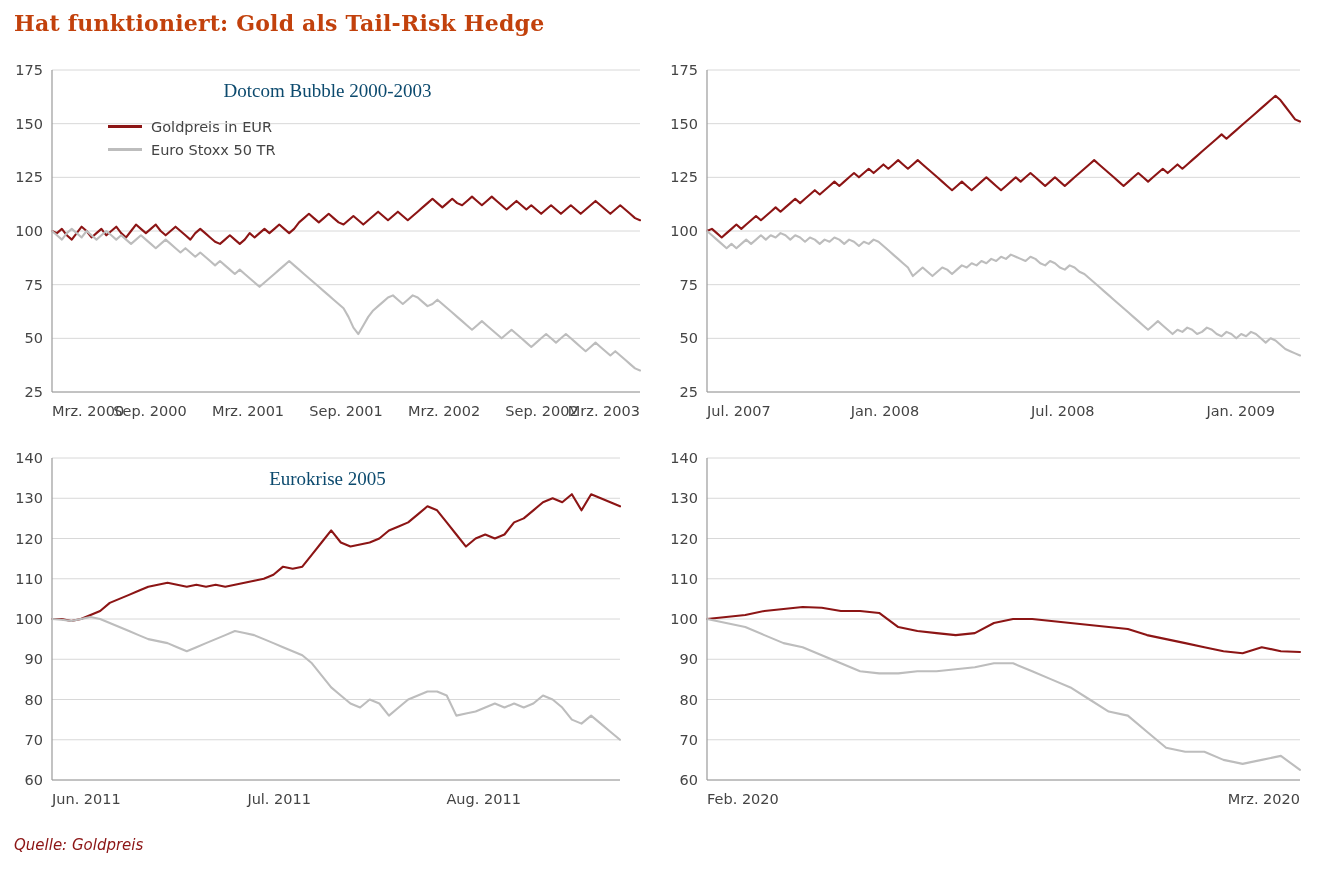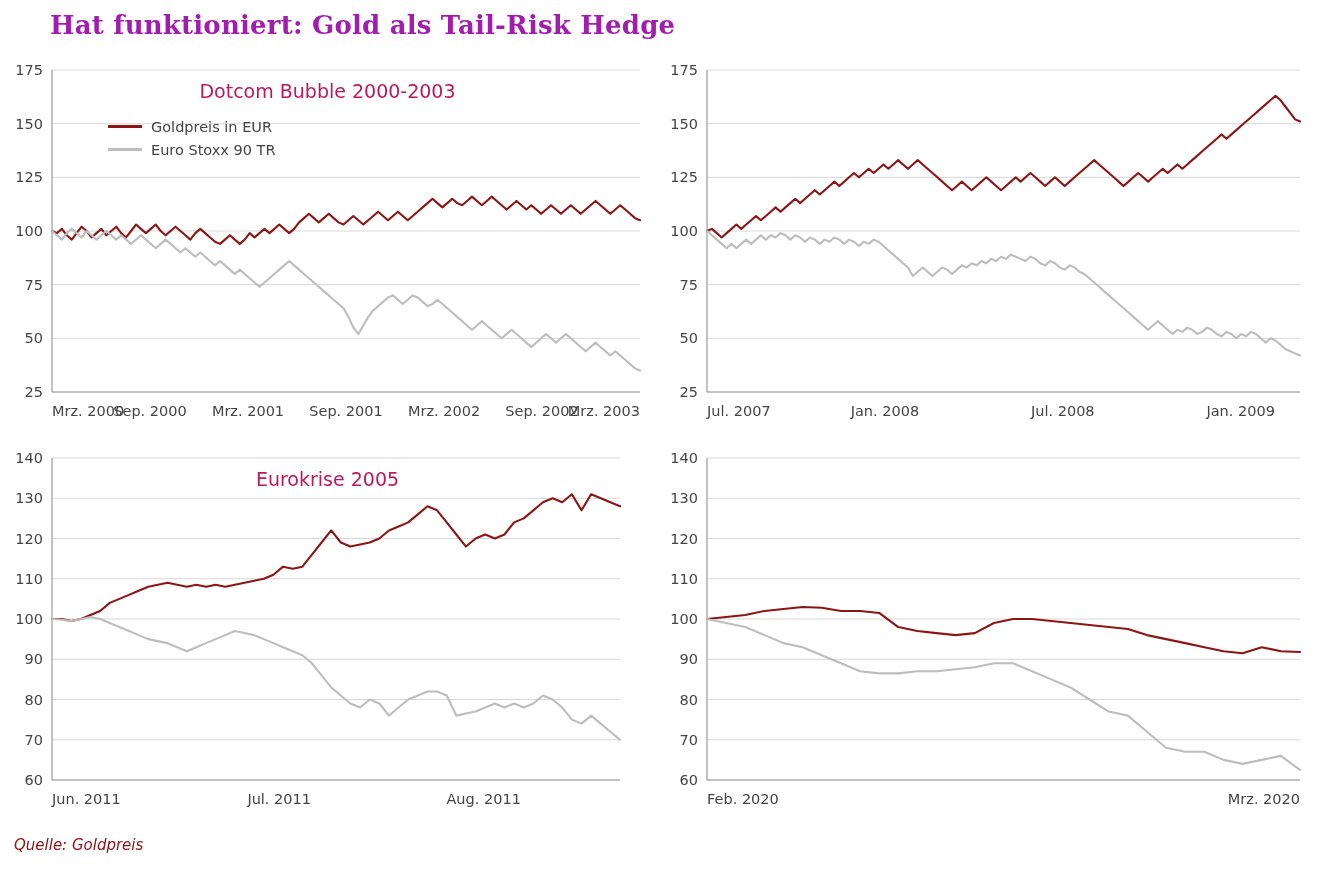--- a/index.html
+++ b/index.html
@@ -11,27 +11,26 @@
     width: 1327px;
     height: 876px;
     font-family: "DejaVu Sans", "Liberation Sans", sans-serif;
     color: #4a4a4a;
     position: relative;
     overflow: hidden;
   }
   #page-title {
     font-family: "DejaVu Serif", "Liberation Serif", serif;
     font-weight: bold;
-    font-size: 26px;
-    color: #a21caf;
+    font-size: 22px;
+    color: #c2410c;
     position: absolute;
     left: 14px;
     top: 10px;
     letter-spacing: 0.2px;
-    margin-left: 36px;
   }
   .grid {
     position: absolute;
     left: 0;
     top: 56px;
     width: 1327px;
     height: 760px;
   }
   .panel {
     position: absolute;
@@ -39,24 +38,25 @@
   .panel-tl { left: 0px;   top: 0px;   width: 655px; height: 372px; }
   .panel-tr { left: 655px; top: 0px;   width: 660px; height: 372px; }
   .panel-bl { left: 0px;   top: 388px; width: 655px; height: 372px; }
   .panel-br { left: 655px; top: 388px; width: 660px; height: 372px; }
 
   .chart-title {
     position: absolute;
     width: 100%;
     text-align: center;
     font-size: 19px;
-    color: #be185d;
+    color: #0c4a6e;
     top: 24px;
     left: 0;
     pointer-events: none;
+    font-family: Liberation Serif, serif;
   }
   .plot-svg {
     display: block;
   }
   .axis-label {
     font-size: 14.5px;
     fill: #444444;
     font-family: "DejaVu Sans", "Liberation Sans", sans-serif;
   }
   .ytick {
@@ -154,21 +154,21 @@
         <path d="M52.00,175.00 L56.94,177.15 L61.88,172.85 L66.82,179.29 L71.76,183.59 L76.71,177.15 L81.65,170.71 L86.59,175.00 L91.53,181.44 L96.47,177.15 L101.41,172.85 L106.35,179.29 L111.29,175.00 L116.24,170.71 L121.18,177.15 L126.12,181.44 L131.06,175.00 L136.00,168.56 L140.94,172.85 L145.88,177.15 L150.82,172.85 L155.76,168.56 L160.71,175.00 L165.65,179.29 L170.59,175.00 L175.53,170.71 L180.47,175.00 L185.41,179.29 L190.35,183.59 L195.29,177.15 L200.24,172.85 L205.18,177.15 L210.12,181.44 L215.06,185.73 L220.00,187.88 L224.94,183.59 L229.88,179.29 L234.82,183.59 L239.76,187.88 L244.71,183.59 L249.65,177.15 L254.59,181.44 L259.53,177.15 L264.47,172.85 L269.41,177.15 L274.35,172.85 L279.29,168.56 L284.24,172.85 L289.18,177.15 L294.12,172.85 L299.06,166.41 L304.00,162.12 L308.94,157.83 L313.88,162.12 L318.82,166.41 L323.76,162.12 L328.71,157.83 L333.65,162.12 L338.59,166.41 L343.53,168.56 L348.47,164.27 L353.41,159.97 L358.35,164.27 L363.29,168.56 L368.24,164.27 L373.18,159.97 L378.12,155.68 L383.06,159.97 L388.00,164.27 L392.94,159.97 L397.88,155.68 L402.82,159.97 L407.76,164.27 L412.71,159.97 L417.65,155.68 L422.59,151.39 L427.53,147.09 L432.47,142.80 L437.41,147.09 L442.35,151.39 L447.29,147.09 L452.24,142.80 L457.18,147.09 L462.12,149.24 L467.06,144.95 L472.00,140.65 L476.94,144.95 L481.88,149.24 L486.82,144.95 L491.76,140.65 L496.71,144.95 L501.65,149.24 L506.59,153.53 L511.53,149.24 L516.47,144.95 L521.41,149.24 L526.35,153.53 L531.29,149.24 L536.24,153.53 L541.18,157.83 L546.12,153.53 L551.06,149.24 L556.00,153.53 L560.94,157.83 L565.88,153.53 L570.82,149.24 L575.76,153.53 L580.71,157.83 L585.65,153.53 L590.59,149.24 L595.53,144.95 L600.47,149.24 L605.41,153.53 L610.35,157.83 L615.29,153.53 L620.24,149.24 L625.18,153.53 L630.12,157.83 L635.06,162.12 L640.00,164.27" class="series-gold"></path>
         <path d="M52.00,175.00 L56.94,179.29 L61.88,183.59 L66.82,177.15 L71.76,172.85 L76.71,177.15 L81.65,181.44 L86.59,175.00 L91.53,179.29 L96.47,183.59 L101.41,179.29 L106.35,175.00 L111.29,179.29 L116.24,183.59 L121.18,179.29 L126.12,183.59 L131.06,187.88 L136.00,183.59 L140.94,179.29 L145.88,183.59 L150.82,187.88 L155.76,192.17 L160.71,187.88 L165.65,183.59 L170.59,187.88 L175.53,192.17 L180.47,196.47 L185.41,192.17 L190.35,196.47 L195.29,200.76 L200.24,196.47 L205.18,200.76 L210.12,205.05 L215.06,209.35 L220.00,205.05 L224.94,209.35 L229.88,213.64 L234.82,217.93 L239.76,213.64 L244.71,217.93 L249.65,222.23 L254.59,226.52 L259.53,230.81 L264.47,226.52 L269.41,222.23 L274.35,217.93 L279.29,213.64 L284.24,209.35 L289.18,205.05 L294.12,209.35 L299.06,213.64 L304.00,217.93 L308.94,222.23 L313.88,226.52 L318.82,230.81 L323.76,235.11 L328.71,239.40 L333.65,243.69 L338.59,247.99 L343.53,252.28 L348.47,260.87 L353.41,271.60 L358.35,278.04 L363.29,269.45 L368.24,260.87 L373.18,254.43 L378.12,250.13 L383.06,245.84 L388.00,241.55 L392.94,239.40 L397.88,243.69 L402.82,247.99 L407.76,243.69 L412.71,239.40 L417.65,241.55 L422.59,245.84 L427.53,250.13 L432.47,247.99 L437.41,243.69 L442.35,247.99 L447.29,252.28 L452.24,256.57 L457.18,260.87 L462.12,265.16 L467.06,269.45 L472.00,273.75 L476.94,269.45 L481.88,265.16 L486.82,269.45 L491.76,273.75 L496.71,278.04 L501.65,282.33 L506.59,278.04 L511.53,273.75 L516.47,278.04 L521.41,282.33 L526.35,286.63 L531.29,290.92 L536.24,286.63 L541.18,282.33 L546.12,278.04 L551.06,282.33 L556.00,286.63 L560.94,282.33 L565.88,278.04 L570.82,282.33 L575.76,286.63 L580.71,290.92 L585.65,295.21 L590.59,290.92 L595.53,286.63 L600.47,290.92 L605.41,295.21 L610.35,299.51 L615.29,295.21 L620.24,299.51 L625.18,303.80 L630.12,308.09 L635.06,312.39 L640.00,314.53" class="series-equity"></path>
       </svg>
     <div class="legend">
       <div class="legend-row">
         <span class="legend-swatch sw-gold"></span>
         <span>Goldpreis in EUR</span>
       </div>
       <div class="legend-row">
         <span class="legend-swatch sw-equity"></span>
-        <span>Euro Stoxx 90 TR</span>
+        <span>Euro Stoxx 50 TR</span>
       </div>
     </div>
   </div>
 
   <div class="panel panel-tr">
     <svg class="plot-svg" id="svg1" width="660" height="372">
         <line x1="52" y1="336" x2="645" y2="336" class="gridline"></line>
         <text x="43" y="341" class="ytick">25</text>
         <line x1="52" y1="282.3333333333333" x2="645" y2="282.3333333333333" class="gridline"></line>
         <text x="43" y="287.3333333333333" class="ytick">50</text>

